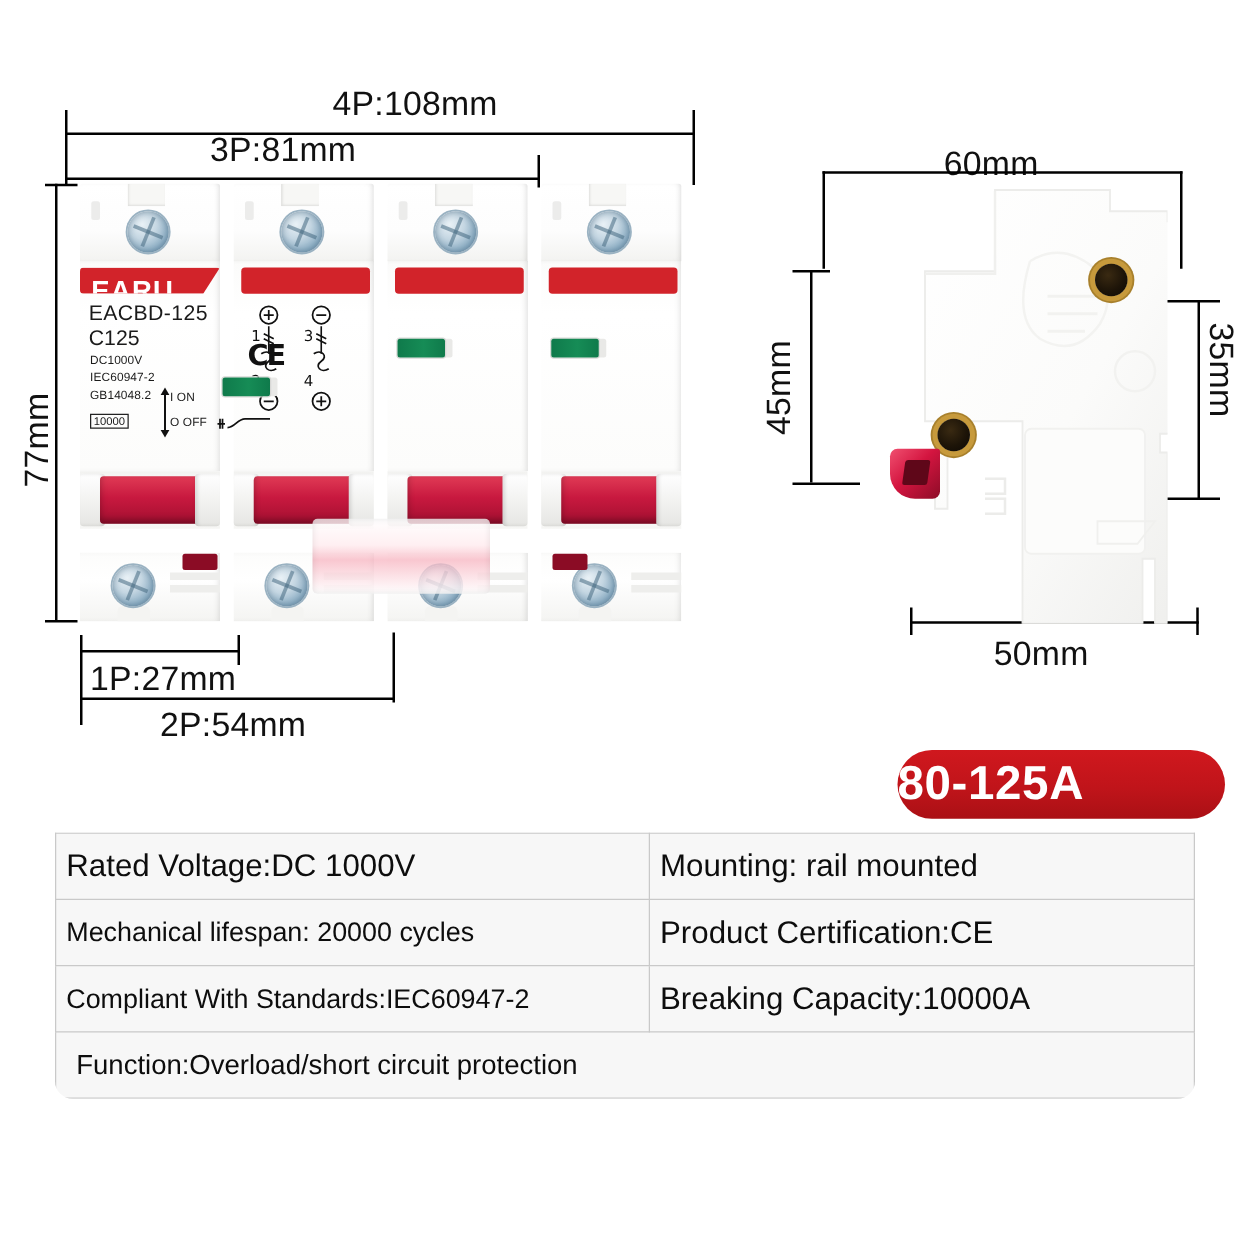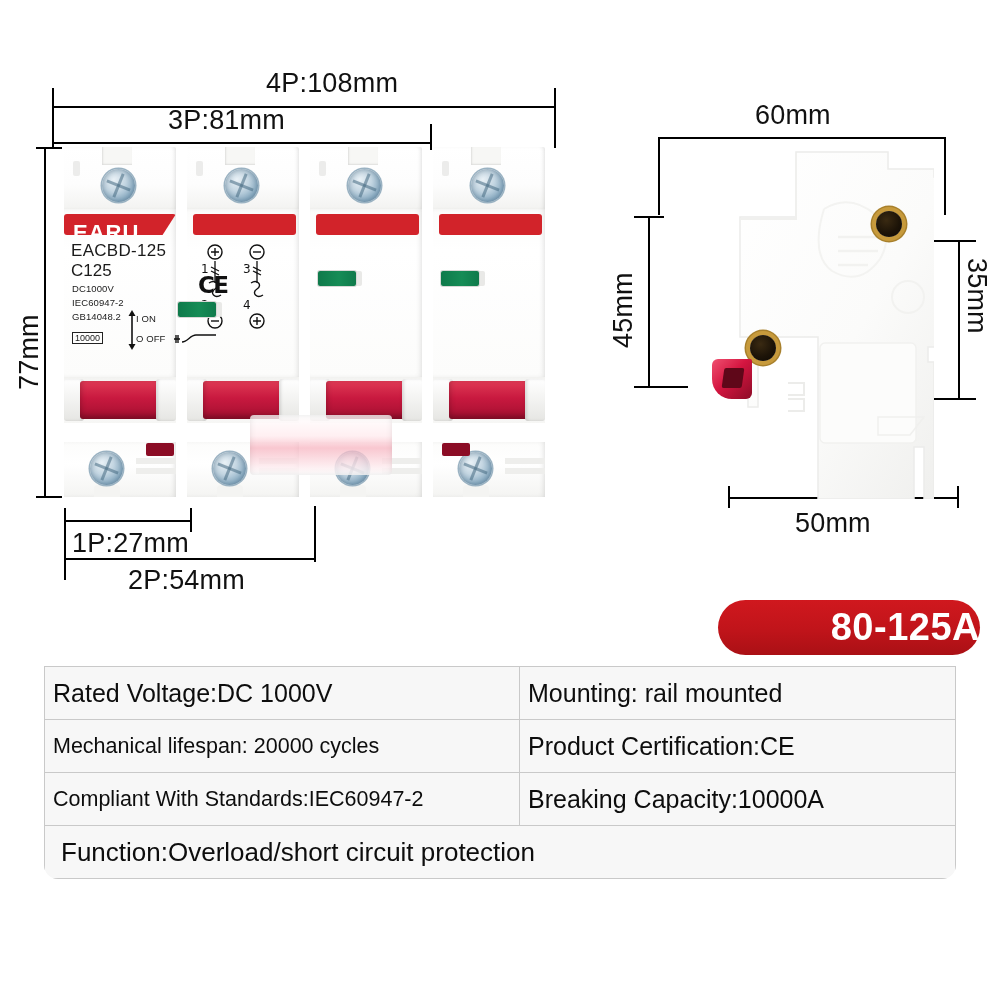--- a/index.html
+++ b/index.html
@@ -89,42 +89,42 @@
       background:radial-gradient(circle at 40% 35%,#3a2a12 0%,#1d1408 55%,#0c0804 100%);
       box-shadow:0 0 0 4px #c79a3c, 0 0 0 5.5px #a8802c;}
   .sidelever{position:absolute;width:40px;height:40px;border-radius:6px 2px 6px 20px;
       background:linear-gradient(135deg,#f05070 0%,#d41540 45%,#8d0c27 100%);}
   .sidelever i{position:absolute;left:11px;top:9px;width:20px;height:20px;background:#5f0719;
       border-radius:2px;transform:skewX(-8deg);}
 
   
   #badge{position:absolute;left:718px;top:600px;width:262px;height:55px;border-radius:28px;
       background:linear-gradient(180deg,#d0181e 0%,#c0141a 55%,#aa1015 100%);
-      display:flex;align-items:center;justify-content:flex-end;}
+      display:flex;align-items:center;justify-content:flex-start;}
   #badge span{color:#fff;font-size:38px;font-weight:700;letter-spacing:.5px;
       font-family:"Liberation Sans",sans-serif;}
 
   
   #panel{position:absolute;left:44px;top:666px;width:912px;height:290px;}
   #panelhead{position:relative;height:62px;border-radius:14px 14px 0 0;
       background:linear-gradient(180deg,#d8d8d8 0%,#cfcfcf 55%,#c9c9c9 100%);
       display:flex;align-items:center;justify-content:center;}
   #panelhead .title{font-size:31px;color:#4d4d4d;font-family:"Liberation Sans",sans-serif;}
   .hamb{position:absolute;top:18px;width:64px;height:26px;}
   .hamb b{display:block;height:3px;background:#8f8f8f;border-radius:2px;margin-bottom:7px;}
   .hamb.left{left:30px;} .hamb.right{right:30px;}
 
   table.params{width:100%;border-collapse:collapse;table-layout:fixed;
       background:#f7f7f7;border-radius:0 0 14px 14px;overflow:hidden;}
   table.params td{border:1px solid #c9c9c9;padding:4px 8px;height:44px;vertical-align:middle;
       font-size:25px;color:#0d0d0d;white-space:nowrap;overflow:hidden;
       font-family:"Liberation Sans",sans-serif;}
   table.params td.c1{width:458px;}
   table.params td.tight{font-size:21.5px;}
-  table.params td.full{font-size:26px;padding-left:16px;}
+  table.params td.full{font-size:22px;padding-left:16px;}
 </style>
 </head>
 <body>
 
 <div class="dimlabel" style="left:266px;top:68px;">4P:108mm</div>
 <div class="hline" style="left:52px;top:106px;width:504px;"></div>
 <div class="vline" style="left:52px;top:88px;height:60px;"></div>
 <div class="vline" style="left:554px;top:88px;height:60px;"></div>
 
 <div class="dimlabel" style="left:168px;top:105px;">3P:81mm</div>
@@ -275,21 +275,21 @@
   </svg>
 
   <div class="linkbar">
     <div class="taper"></div>
     <div class="linkslot" style="left:96px;"></div>
     <div class="linkslot" style="left:392px;"></div>
   </div>
   <div class="linkcenter"></div>
 </div>
 
-<div class="dimlabel" style="left:755px;top:100px;text-align:right;">60mm</div>
+<div class="dimlabel" style="left:755px;top:116px;text-align:right;">60mm</div>
 <div class="hline" style="left:658px;top:137px;width:288px;"></div>
 <div class="vline" style="left:658px;top:137px;height:78px;"></div>
 <div class="vline" style="left:944px;top:137px;height:78px;"></div>
 
 <div class="dimlabel vrot-l" style="left:608px;top:348px;">45mm</div>
 <div class="vline" style="left:648px;top:216px;height:170px;"></div>
 <div class="hline" style="left:634px;top:216px;width:30px;"></div>
 <div class="hline" style="left:634px;top:386px;width:54px;"></div>
 
 <div class="dimlabel vrot-r" style="left:992px;top:258px;">35mm</div>

